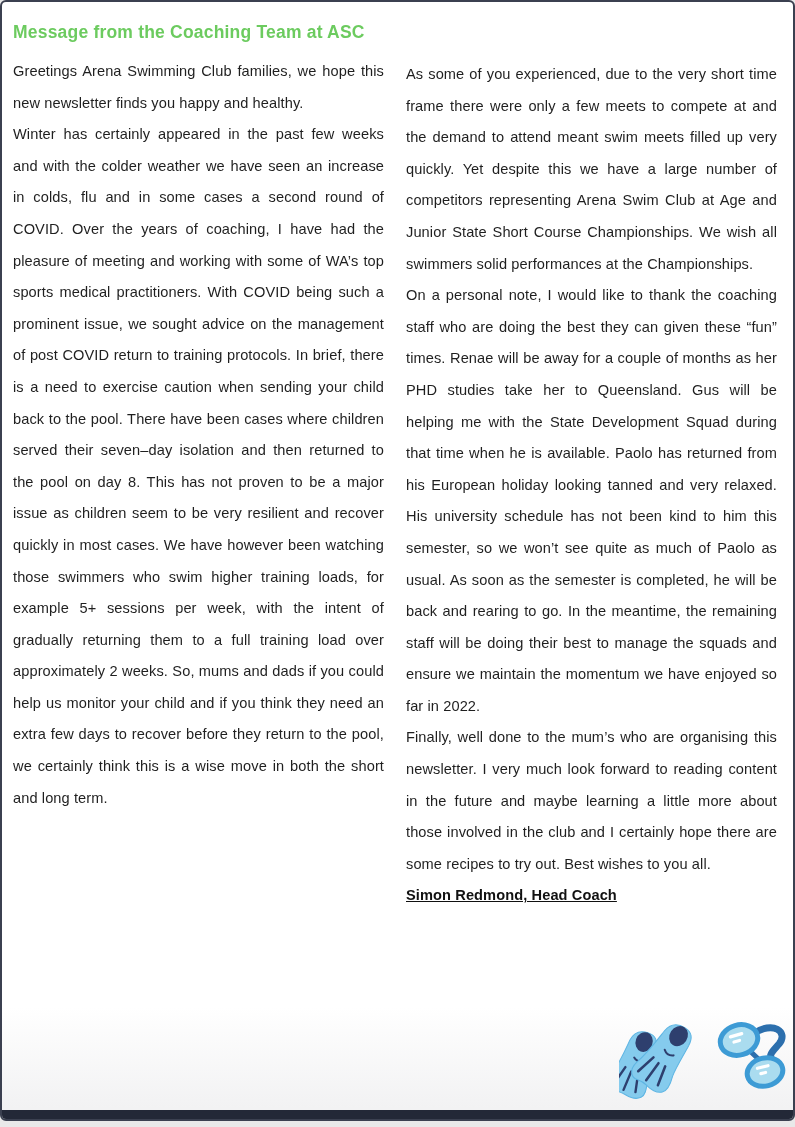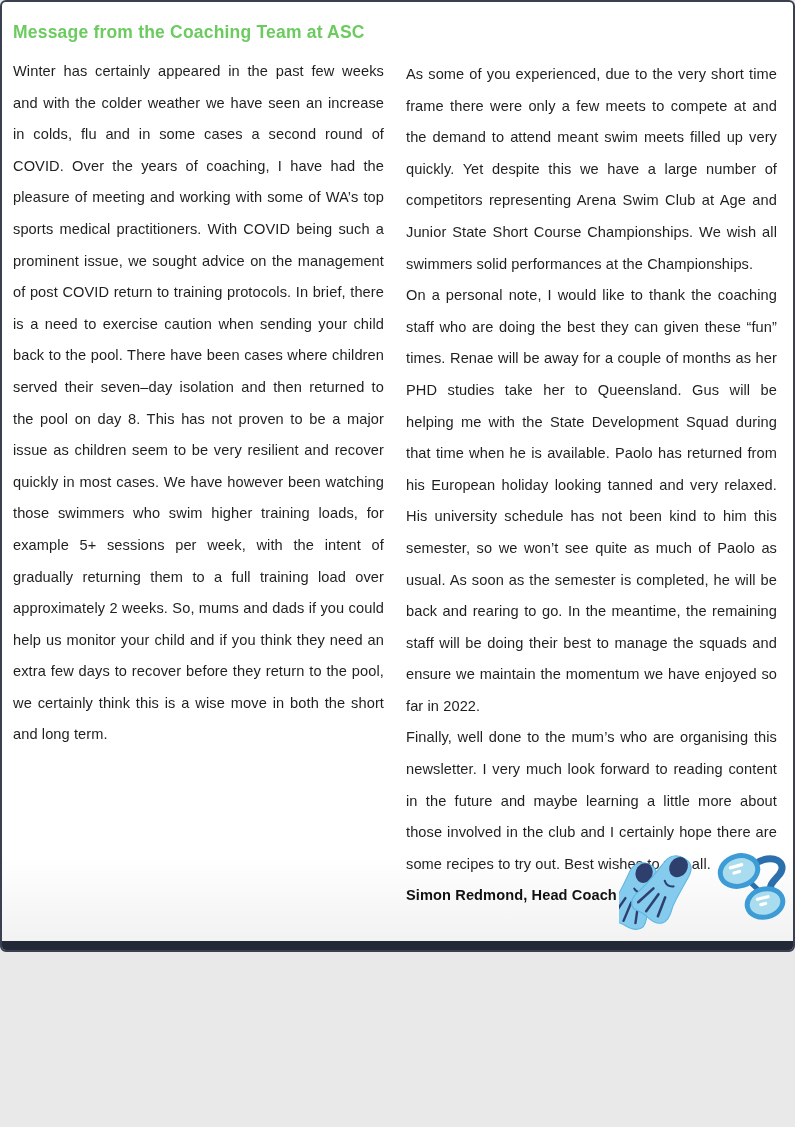--- a/index.html
+++ b/index.html
@@ -4,21 +4,21 @@
 <style>
   html, body {
     margin: 0;
     padding: 0;
     background: #e9e9e9;
     font-family: "Liberation Sans", sans-serif;
   }
   .page {
     position: relative;
     width: 795px;
-    height: 952px;
+    height: 1121px;
     box-sizing: border-box;
     background: linear-gradient(#ffffff 90%, #f2f2f3 99%);
     border: 2px solid #3b4050;
     border-radius: 6px;
     overflow: hidden;
   }
   .content {
     box-sizing: border-box;
     padding: 20px 16px 0 11px;
     display: flex;
@@ -43,20 +43,21 @@
     font-size: 14.6px;
     line-height: 31.6px;
     color: #1f1f1f;
     text-align: justify;
     letter-spacing: 0.1px;
   }
   .body-text p.signature {
     font-weight: 700;
     text-align: left;
     color: #111111;
+    text-decoration: underline;
   }
   .art {
     position: absolute;
     right: 2px;
     bottom: 9px;
     width: 172px;
     height: 96px;
     pointer-events: none;
   }
   .footer-bar {
@@ -69,20 +70,21 @@
   }
 </style>
 </head>
 <body>
 
 <div class="page">
   <div class="content">
 
     <div class="col left body-text">
       <h1 class="heading">Message from the Coaching Team at ASC</h1>
+      <p>Greetings Arena Swimming Club families, we hope this new newsletter finds you happy and healthy.</p>
       <p>Winter has certainly appeared in the past few weeks and with the colder weather we have seen an increase in colds, flu and in some cases a second round of COVID. Over the years of coaching, I have had the pleasure of meeting and working with some of WA’s top sports medical practitioners. With COVID being such a prominent issue, we sought advice on the management of post COVID return to training protocols. In brief, there is a need to exercise caution when sending your child back to the pool. There have been cases where children served their seven–day isolation and then returned to the pool on day 8. This has not proven to be a major issue as children seem to be very resilient and recover quickly in most cases. We have however been watching those swimmers who swim higher training loads, for example 5+ sessions per week, with the intent of gradually returning them to a full training load over approximately 2 weeks. So, mums and dads if you could help us monitor your child and if you think they need an extra few days to recover before they return to the pool, we certainly think this is a wise move in both the short and long term.</p>
     </div>
 
     <div class="col right body-text">
       <p>As some of you experienced, due to the very short time frame there were only a few meets to compete at and the demand to attend meant swim meets filled up very quickly. Yet despite this we have a large number of competitors representing Arena Swim Club at Age and Junior State Short Course Championships. We wish all swimmers solid performances at the Championships.</p>
       <p>On a personal note, I would like to thank the coaching staff who are doing the best they can given these “fun” times. Renae will be away for a couple of months as her PHD studies take her to Queensland. Gus will be helping me with the State Development Squad during that time when he is available. Paolo has returned from his European holiday looking tanned and very relaxed. His university schedule has not been kind to him this semester, so we won’t see quite as much of Paolo as usual. As soon as the semester is completed, he will be back and rearing to go. In the meantime, the remaining staff will be doing their best to manage the squads and ensure we maintain the momentum we have enjoyed so far in 2022.</p>
       <p>Finally, well done to the mum’s who are organising this newsletter. I very much look forward to reading content in the future and maybe learning a little more about those involved in the club and I certainly hope there are some recipes to try out. Best wishes to you all.</p>
       <p class="signature">Simon Redmond, Head Coach</p>
     </div>
 

